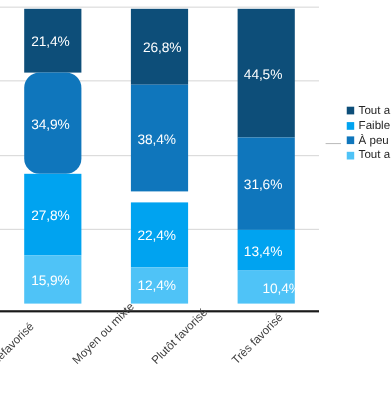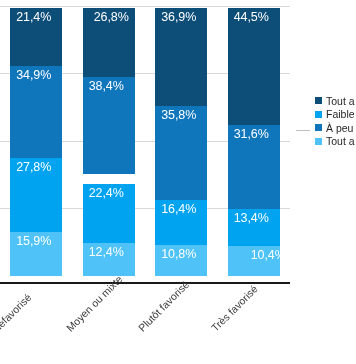--- a/index.html
+++ b/index.html
@@ -40,21 +40,21 @@
   .bar-stack{
     width:52px;
     height:100%;
     display:flex;flex-direction:column;
     margin:0 auto;
     position:relative;
   }
   .seg{
     position:relative;
     display:flex;
-    align-items:flex-start;
+    align-items:center;
     justify-content:flex-start;
     box-sizing:border-box;
     padding:3px 0 0 6px;
     overflow:hidden;
   }
   .seg-label{
     font-size:12.5px;
     color:#ffffff;
     line-height:13px;
     white-space:nowrap;
@@ -126,21 +126,21 @@
     <div class="gridline" style="top:202px;"></div>
     <div class="axis-baseline"></div>
   </div>
 
   <div class="bars" id="bars">
       <div class="bar-col">
         <div class="bar-stack">
           <div class="seg s1" style="background: rgb(13, 78, 121); flex: 21.4 1 0px;">
             <span class="seg-label">21,4%</span>
           </div>
-          <div class="seg s2" style="background: rgb(15, 118, 188); flex: 34.9 1 0px;">
+          <div class="seg s2" style="background: rgb(15, 118, 188); flex: 34.9 1 0px; border-radius: 14px;">
             <span class="seg-label">34,9%</span>
           </div>
           <div class="seg s3" style="background: rgb(0, 163, 240); flex: 27.8 1 0px;">
             <span class="seg-label">27,8%</span>
           </div>
           <div class="seg s4" style="background: rgb(79, 195, 247); flex: 15.9 1 0px;">
             <span class="seg-label">15,9%</span>
           </div>
         </div>
       </div>
@@ -155,36 +155,20 @@
           <div class="seg s3" style="background: rgb(0, 163, 240); flex: 22.4 1 0px; margin-top: 10px;">
             <span class="seg-label">22,4%</span>
           </div>
           <div class="seg s4" style="background: rgb(79, 195, 247); flex: 12.4 1 0px;">
             <span class="seg-label">12,4%</span>
           </div>
         </div>
       </div>
       <div class="bar-col">
         <div class="bar-stack">
-          <div class="seg s1" style="background: rgb(13, 78, 121); flex: 36.9 1 0px;">
-            <span class="seg-label">36,9%</span>
-          </div>
-          <div class="seg s2" style="background: rgb(15, 118, 188); flex: 35.8 1 0px;">
-            <span class="seg-label">35,8%</span>
-          </div>
-          <div class="seg s3" style="background: rgb(0, 163, 240); flex: 16.4 1 0px;">
-            <span class="seg-label">16,4%</span>
-          </div>
-          <div class="seg s4" style="background: rgb(79, 195, 247); flex: 10.8 1 0px;">
-            <span class="seg-label">10,8%</span>
-          </div>
-        </div>
-      </div>
-      <div class="bar-col">
-        <div class="bar-stack">
           <div class="seg s1" style="background: rgb(13, 78, 121); flex: 44.5 1 0px;">
             <span class="seg-label">44,5%</span>
           </div>
           <div class="seg s2" style="background: rgb(15, 118, 188); flex: 31.6 1 0px;">
             <span class="seg-label">31,6%</span>
           </div>
           <div class="seg s3" style="background: rgb(0, 163, 240); flex: 13.4 1 0px;">
             <span class="seg-label">13,4%</span>
           </div>
           <div class="seg s4" style="background: rgb(79, 195, 247); flex: 10.4 1 0px; padding-left: 23px;">

